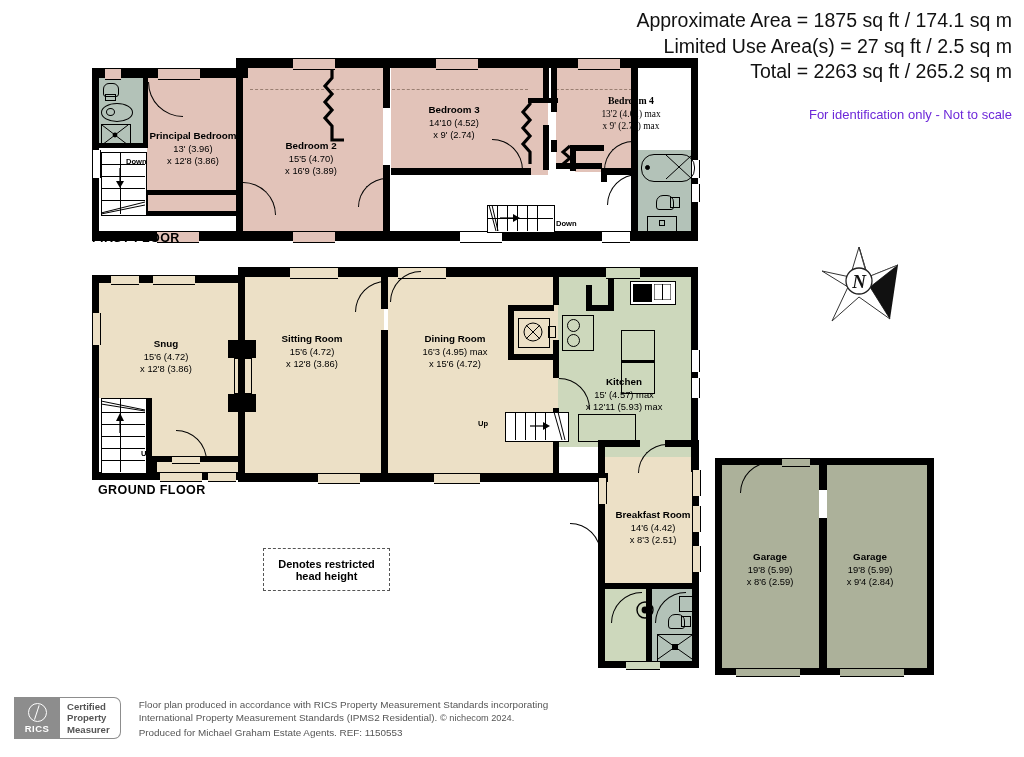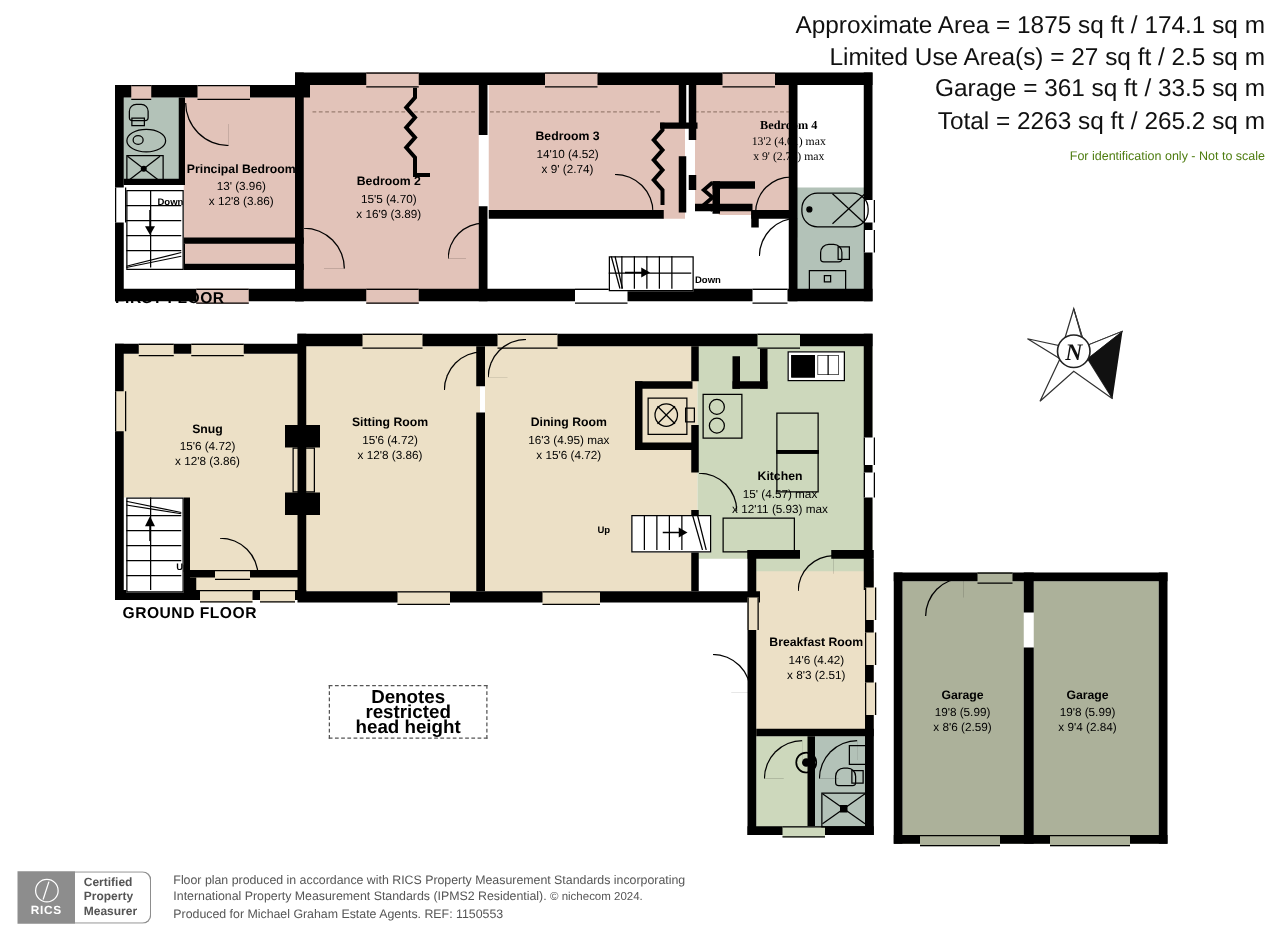--- a/index.html
+++ b/index.html
@@ -2,21 +2,21 @@
 <html><head>
 <meta charset="utf-8">
 <style>
   html,body{margin:0;padding:0;background:#ffffff;}
   body{width:1024px;height:757px;position:relative;overflow:hidden;
        font-family:"Liberation Sans","DejaVu Sans",sans-serif;color:#000;}
   .stage{position:absolute;inset:0;}
   
   #header-block{position:absolute;right:12px;top:8px;text-align:right;}
   #header-block .hline{font-size:19.5px;line-height:25.5px;color:#111;white-space:nowrap;}
-  #header-block .note{font-size:10px;line-height:20px;color:#4d7c0f;margin-top:6px;white-space:nowrap;}
+  #header-block .note{font-size:13px;line-height:20px;color:#6d28d9;margin-top:20px;white-space:nowrap;}
   
   .floor-label{position:absolute;font-size:12.5px;font-weight:bold;letter-spacing:.4px;color:#000;}
   
   .wall{position:absolute;background:#000;}
   .room{position:absolute;}
   .pink{background:#e2c3b9;}
   .cream{background:#ece0c6;}
   .green{background:#cdd8bc;}
   .teal{background:#b3c2b8;}
   .olive{background:#acb19a;}
@@ -46,21 +46,21 @@
   .dash-h{position:absolute;border-top:1.2px dashed #9a7f72;}
   
   .stair{position:absolute;border:1.2px solid #000;background:#fff;}
   .step{position:absolute;background:#000;}
   
   .fx{position:absolute;border:1.2px solid #000;background:transparent;}
   .fx-r{border-radius:50%;}
   
   #restricted-legend{position:absolute;left:263px;top:548px;width:125px;height:41px;
       border:1.4px dashed #555;display:flex;align-items:center;justify-content:center;}
-  #restricted-legend span{font-size:15px;font-weight:bold;line-height:12px;text-align:center;}
+  #restricted-legend span{font-size:11px;font-weight:bold;line-height:12px;text-align:center;}
   
   #compass{position:absolute;left:818px;top:245px;width:82px;height:82px;}
   
   #footer{position:absolute;left:14px;top:697px;display:flex;align-items:flex-start;}
   #rics-badge{display:flex;align-items:stretch;height:42px;}
   #rics-mark{width:46px;height:42px;background:#8d8d8d;color:#fff;display:flex;
       flex-direction:column;align-items:center;justify-content:center;}
   #rics-mark .globe{width:17px;height:17px;border:1.6px solid #fff;border-radius:50%;
       position:relative;margin-bottom:1px;}
   #rics-mark .globe:before{content:"";position:absolute;left:50%;top:1px;bottom:1px;width:1.4px;
@@ -74,21 +74,20 @@
   .cmark{font-size:9.2px;}
 </style>
 </head>
 <body>
 
 <div class="stage">
 
   <div id="header-block">
     <div class="hline">Approximate Area = 1875 sq ft / 174.1 sq m</div>
     <div class="hline">Limited Use Area(s) = 27 sq ft / 2.5 sq m</div>
-    <div class="hline">Garage = 361 sq ft / 33.5 sq m</div>
     <div class="hline">Total = 2263 sq ft / 265.2 sq m</div>
     <div class="note">For identification only - Not to scale</div>
   </div>
 
   <div>
 
     <div class="room teal" style="left:99px;top:78px;width:48px;height:70px;"></div>
     <div class="room white" style="left:99px;top:148px;width:48px;height:68px;"></div>
     <div class="room pink" style="left:147px;top:78px;width:95px;height:133px;"></div>
     <div class="room pink" style="left:242px;top:68px;width:141px;height:172px;"></div>

